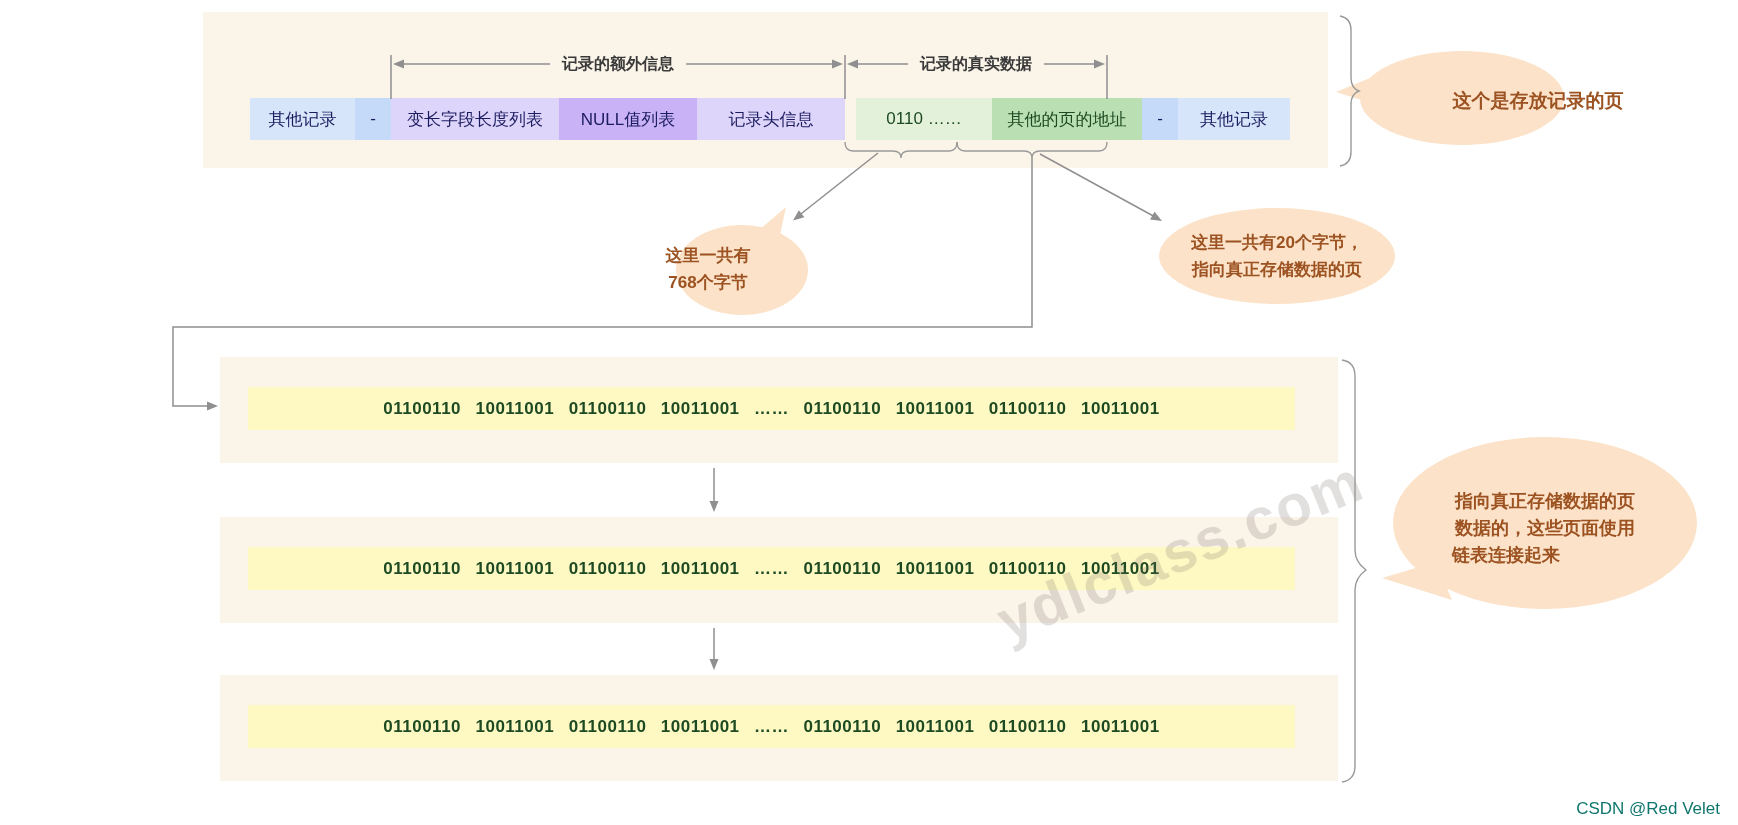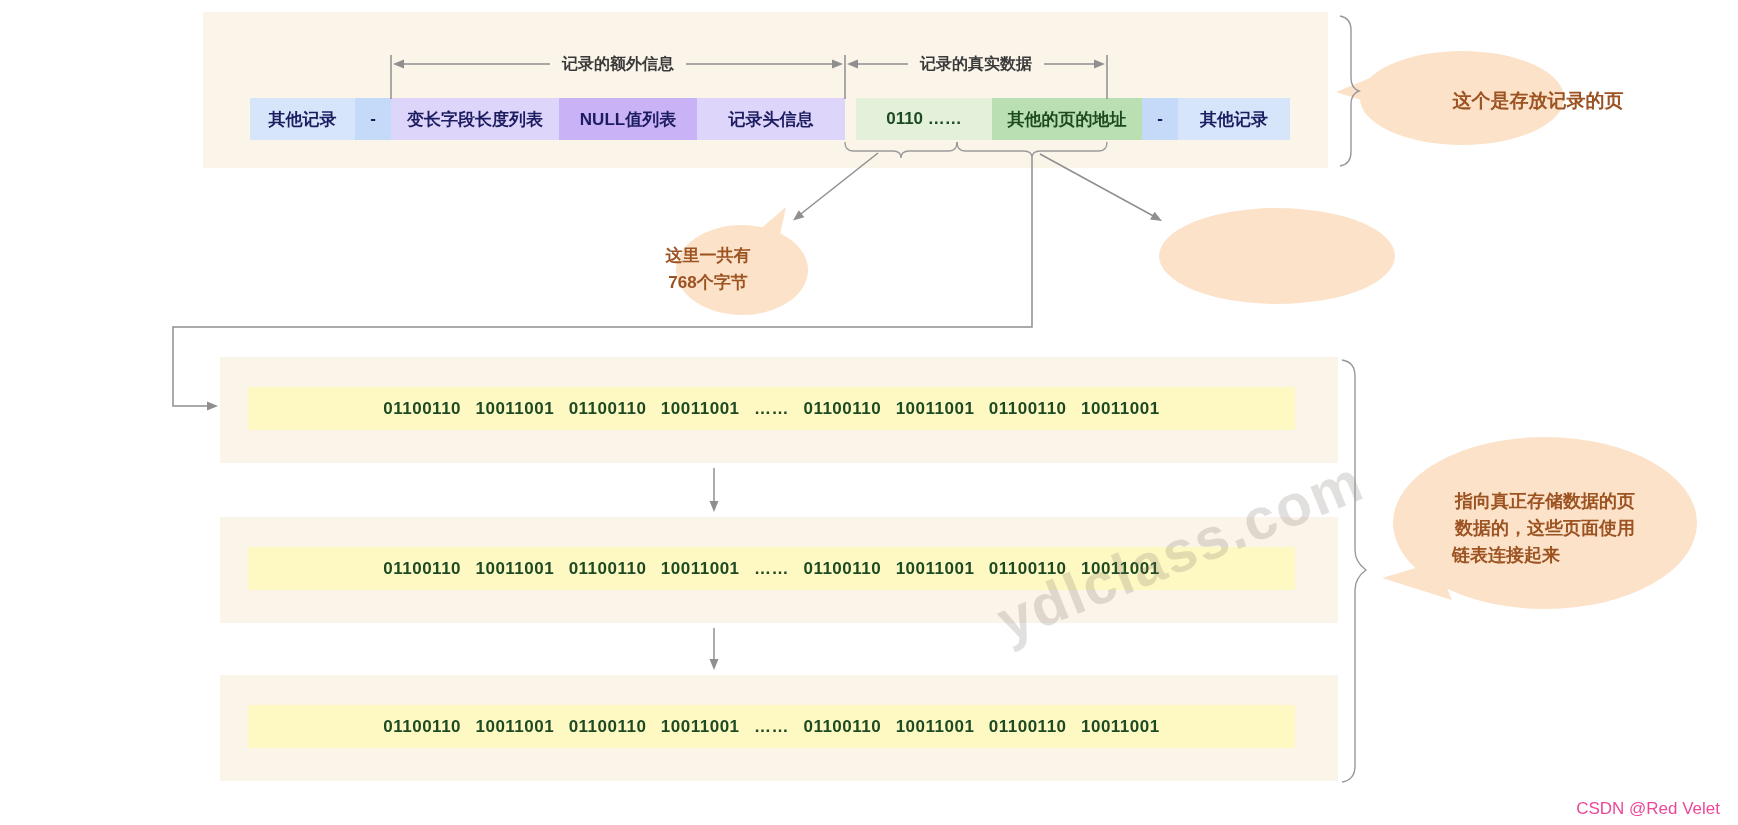--- a/index.html
+++ b/index.html
@@ -1,40 +1,40 @@
 <!DOCTYPE html>
 <html><head>
 <meta charset="utf-8">
 <style>
   html,body{margin:0;padding:0;background:#fff;}
   .canvas{position:relative;width:1738px;height:825px;background:#ffffff;overflow:hidden;
           font-family:"Liberation Sans","DejaVu Sans",sans-serif;}
   .panel{position:absolute;background:#FBF4E9;z-index:1;}
   .cells-row{position:absolute;left:47px;top:86px;height:42px;display:flex;}
   .cell{height:42px;display:flex;align-items:center;justify-content:center;
-        font-weight:bold;font-size:17px;color:#1c1c60;}
+        font-weight:normal;font-size:17px;color:#1c1c60;}
   .c-blue{background:#D6E5FA;}
   .c-blue2{background:#C5D9F8;}
   .c-purple{background:#DED5FB;}
   .c-purple2{background:#C9B2F5;}
   .c-greenlight{background:#E3F1DB;color:#1d4a22;}
   .c-green{background:#B9DFB2;color:#1d4a22;}
   .bar{position:absolute;left:28px;top:30px;width:1047px;height:43px;background:#fef9c3;
        display:flex;align-items:center;justify-content:center;
        font-weight:bold;font-size:17px;color:#1d4a22;white-space:pre;letter-spacing:0.5px;word-spacing:2px;z-index:1;}
   svg.wires{position:absolute;left:0;top:0;z-index:2;}
   .overlay{position:absolute;z-index:3;}
   .measure-label{display:flex;justify-content:center;align-items:flex-end;top:53px;height:22px;}
   .measure-label span{background:#FBF4E9;padding:0 12px;font-weight:bold;font-size:16px;color:#3a3a3a;white-space:nowrap;}
   .bubble-text{color:#9C5221;font-weight:bold;text-align:center;}
   .bubble-text .l{line-height:27px;}
   .wm{z-index:2;display:flex;align-items:center;justify-content:center;
       transform:rotate(-22deg);font-weight:bold;font-size:58px;letter-spacing:2px;
       color:rgba(125,115,104,0.22);white-space:nowrap;}
-  .credit{color:#ec4899;font-size:17px;z-index:3;}
+  .credit{color:#0f766e;font-size:17px;z-index:3;}
 </style>
 </head>
 <body>
 
 <div class="canvas">
 
   <div class="panel" style="left:203px;top:12px;width:1125px;height:156px;">
     <div class="cells-row">
       <div class="cell c-blue" style="width:105px;">其他记录</div>
       <div class="cell c-blue2" style="width:36px;">-</div>
@@ -126,20 +126,24 @@
     <span>记录的真实数据</span>
   </div>
 
   <div class="overlay bubble-text" style="left:1436px;top:88px;width:204px;font-size:19px;">这个是存放记录的页</div>
 
   <div class="overlay bubble-text" style="left:642px;top:242px;width:132px;font-size:17px;">
     <div class="l">这里一共有</div>
     <div class="l">768个字节</div>
   </div>
 
+  <div class="overlay bubble-text" style="left:1160px;top:229px;width:234px;font-size:17px;">
+    <div class="l">这里一共有20个字节，</div>
+    <div class="l">指向真正存储数据的页</div>
+  </div>
 
   <div class="overlay bubble-text" style="left:1430px;top:488px;width:230px;font-size:18px;">
     <div class="l">指向真正存储数据的页</div>
     <div class="l">数据的，这些页面使用</div>
     <div class="l" style="text-align:left;padding-left:22px;">链表连接起来</div>
   </div>
 
   <div class="overlay credit" style="right:18px;top:799px;">CSDN @Red Velet</div>
 
 </div>

